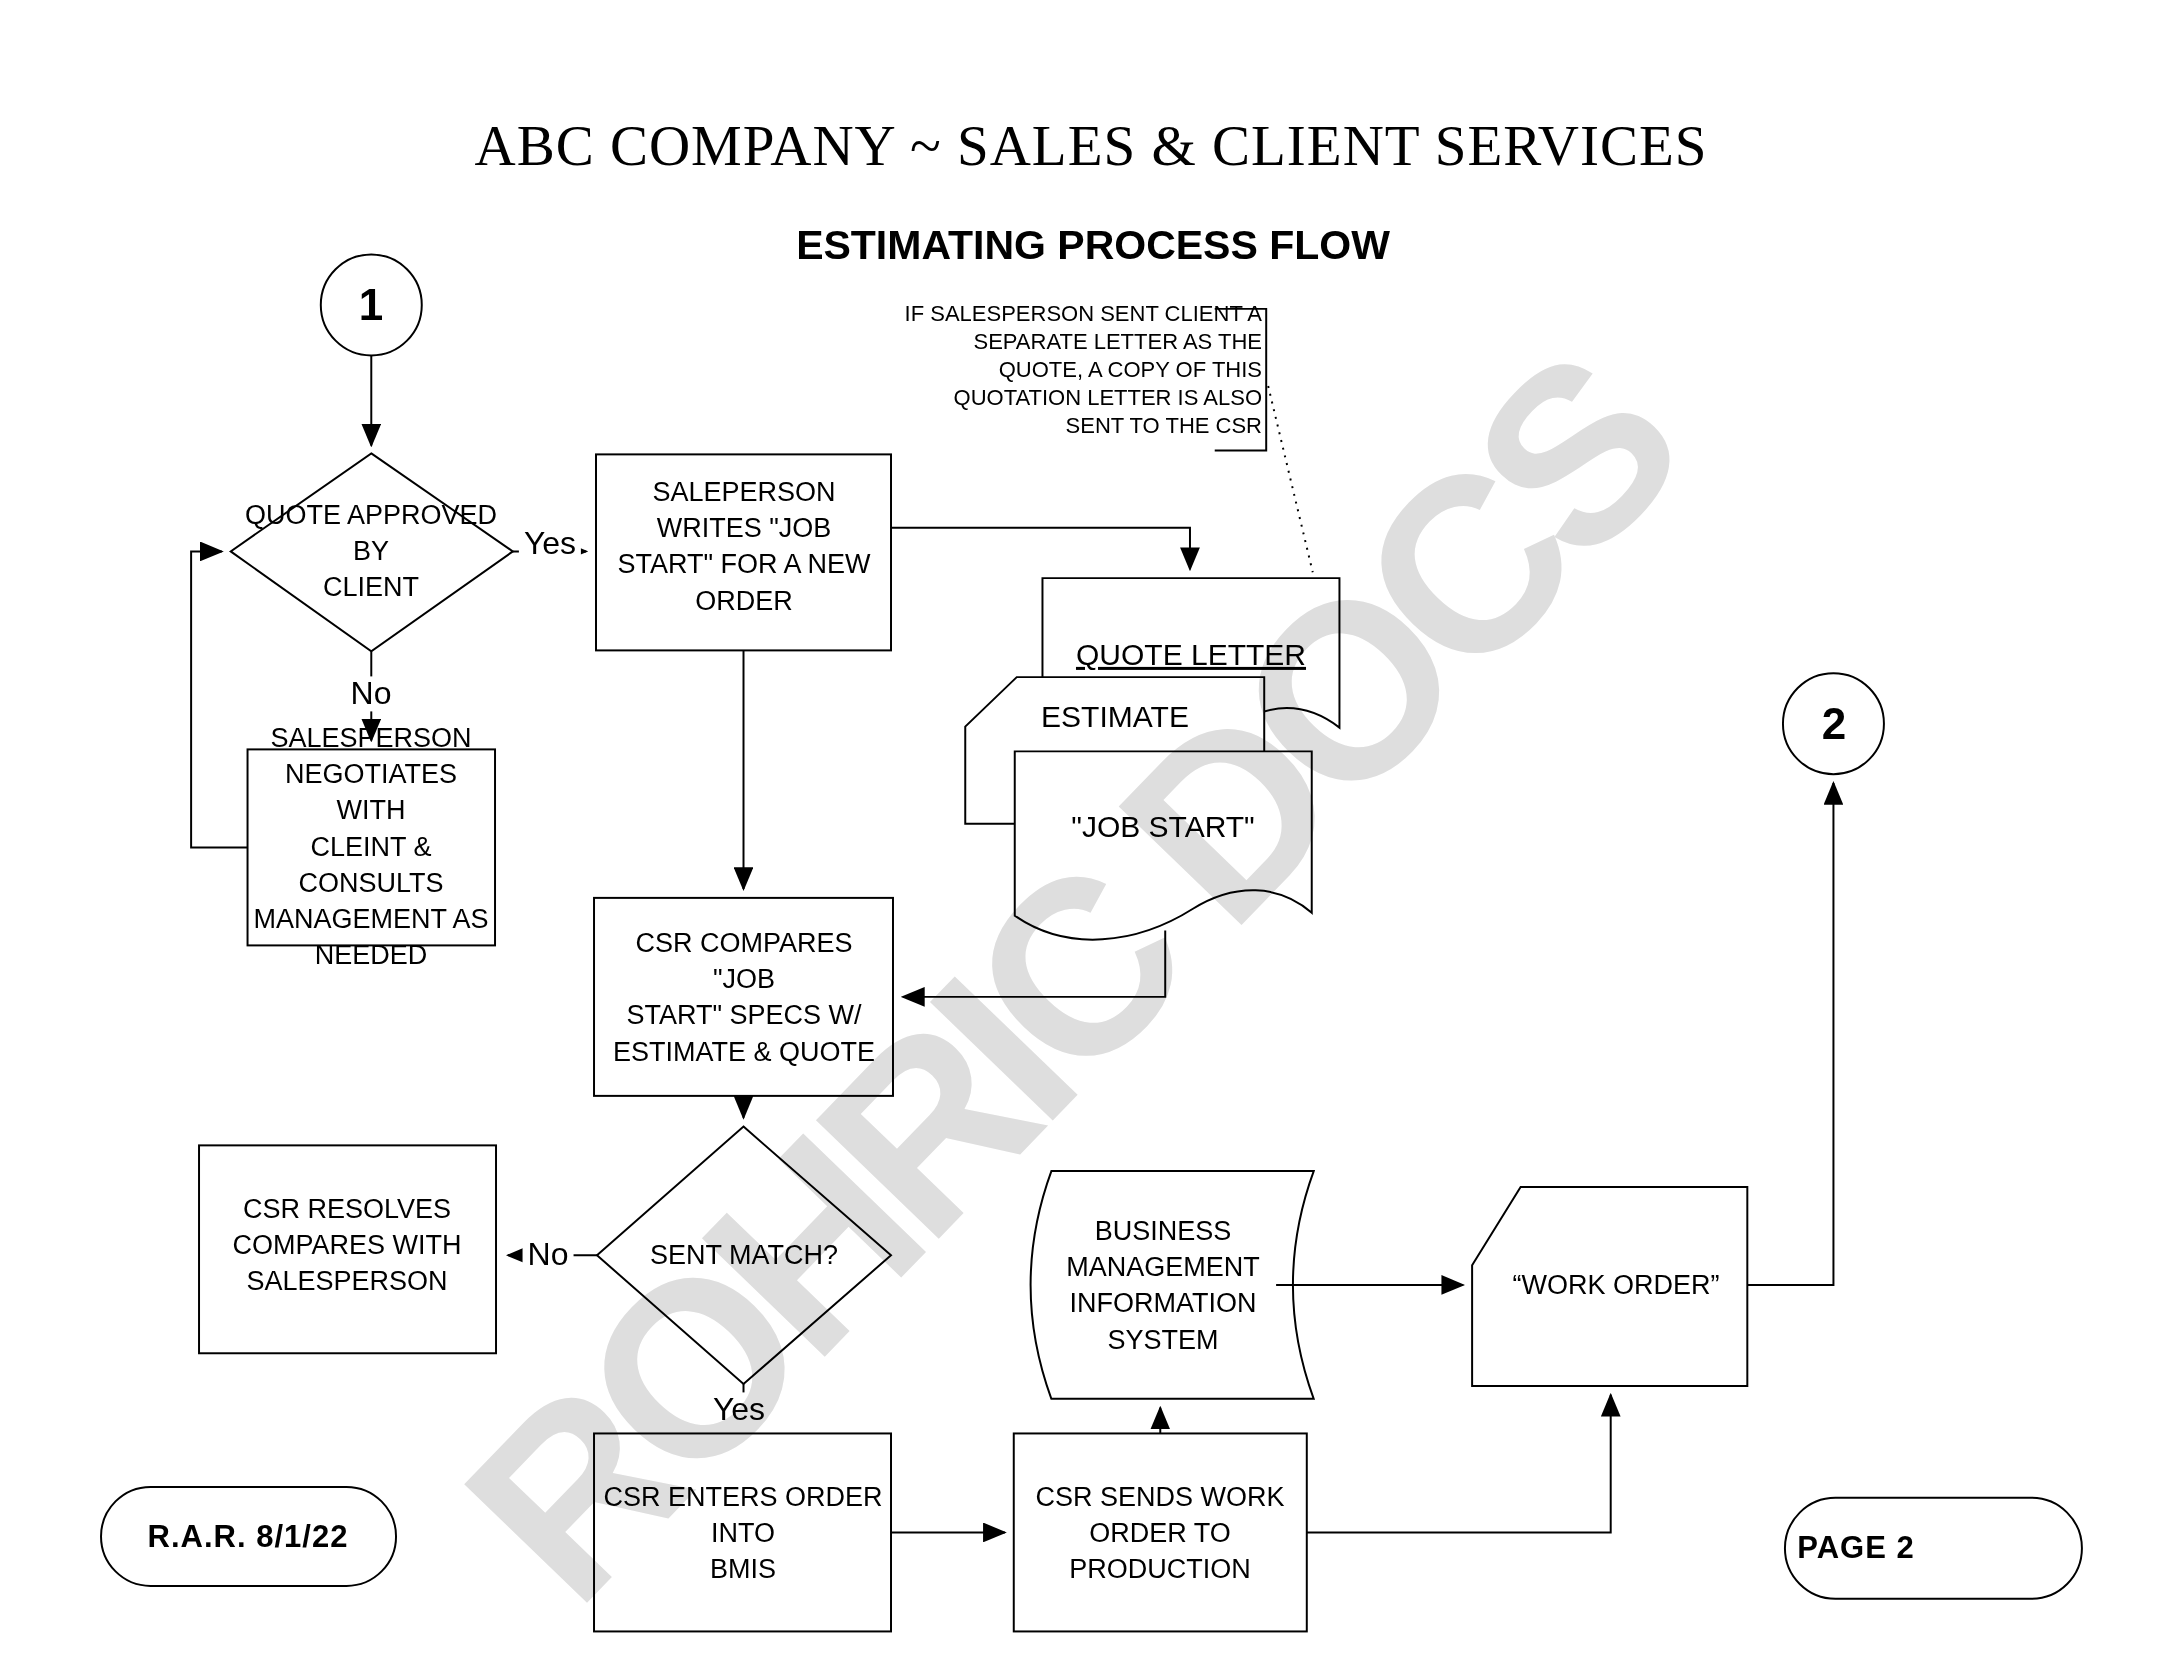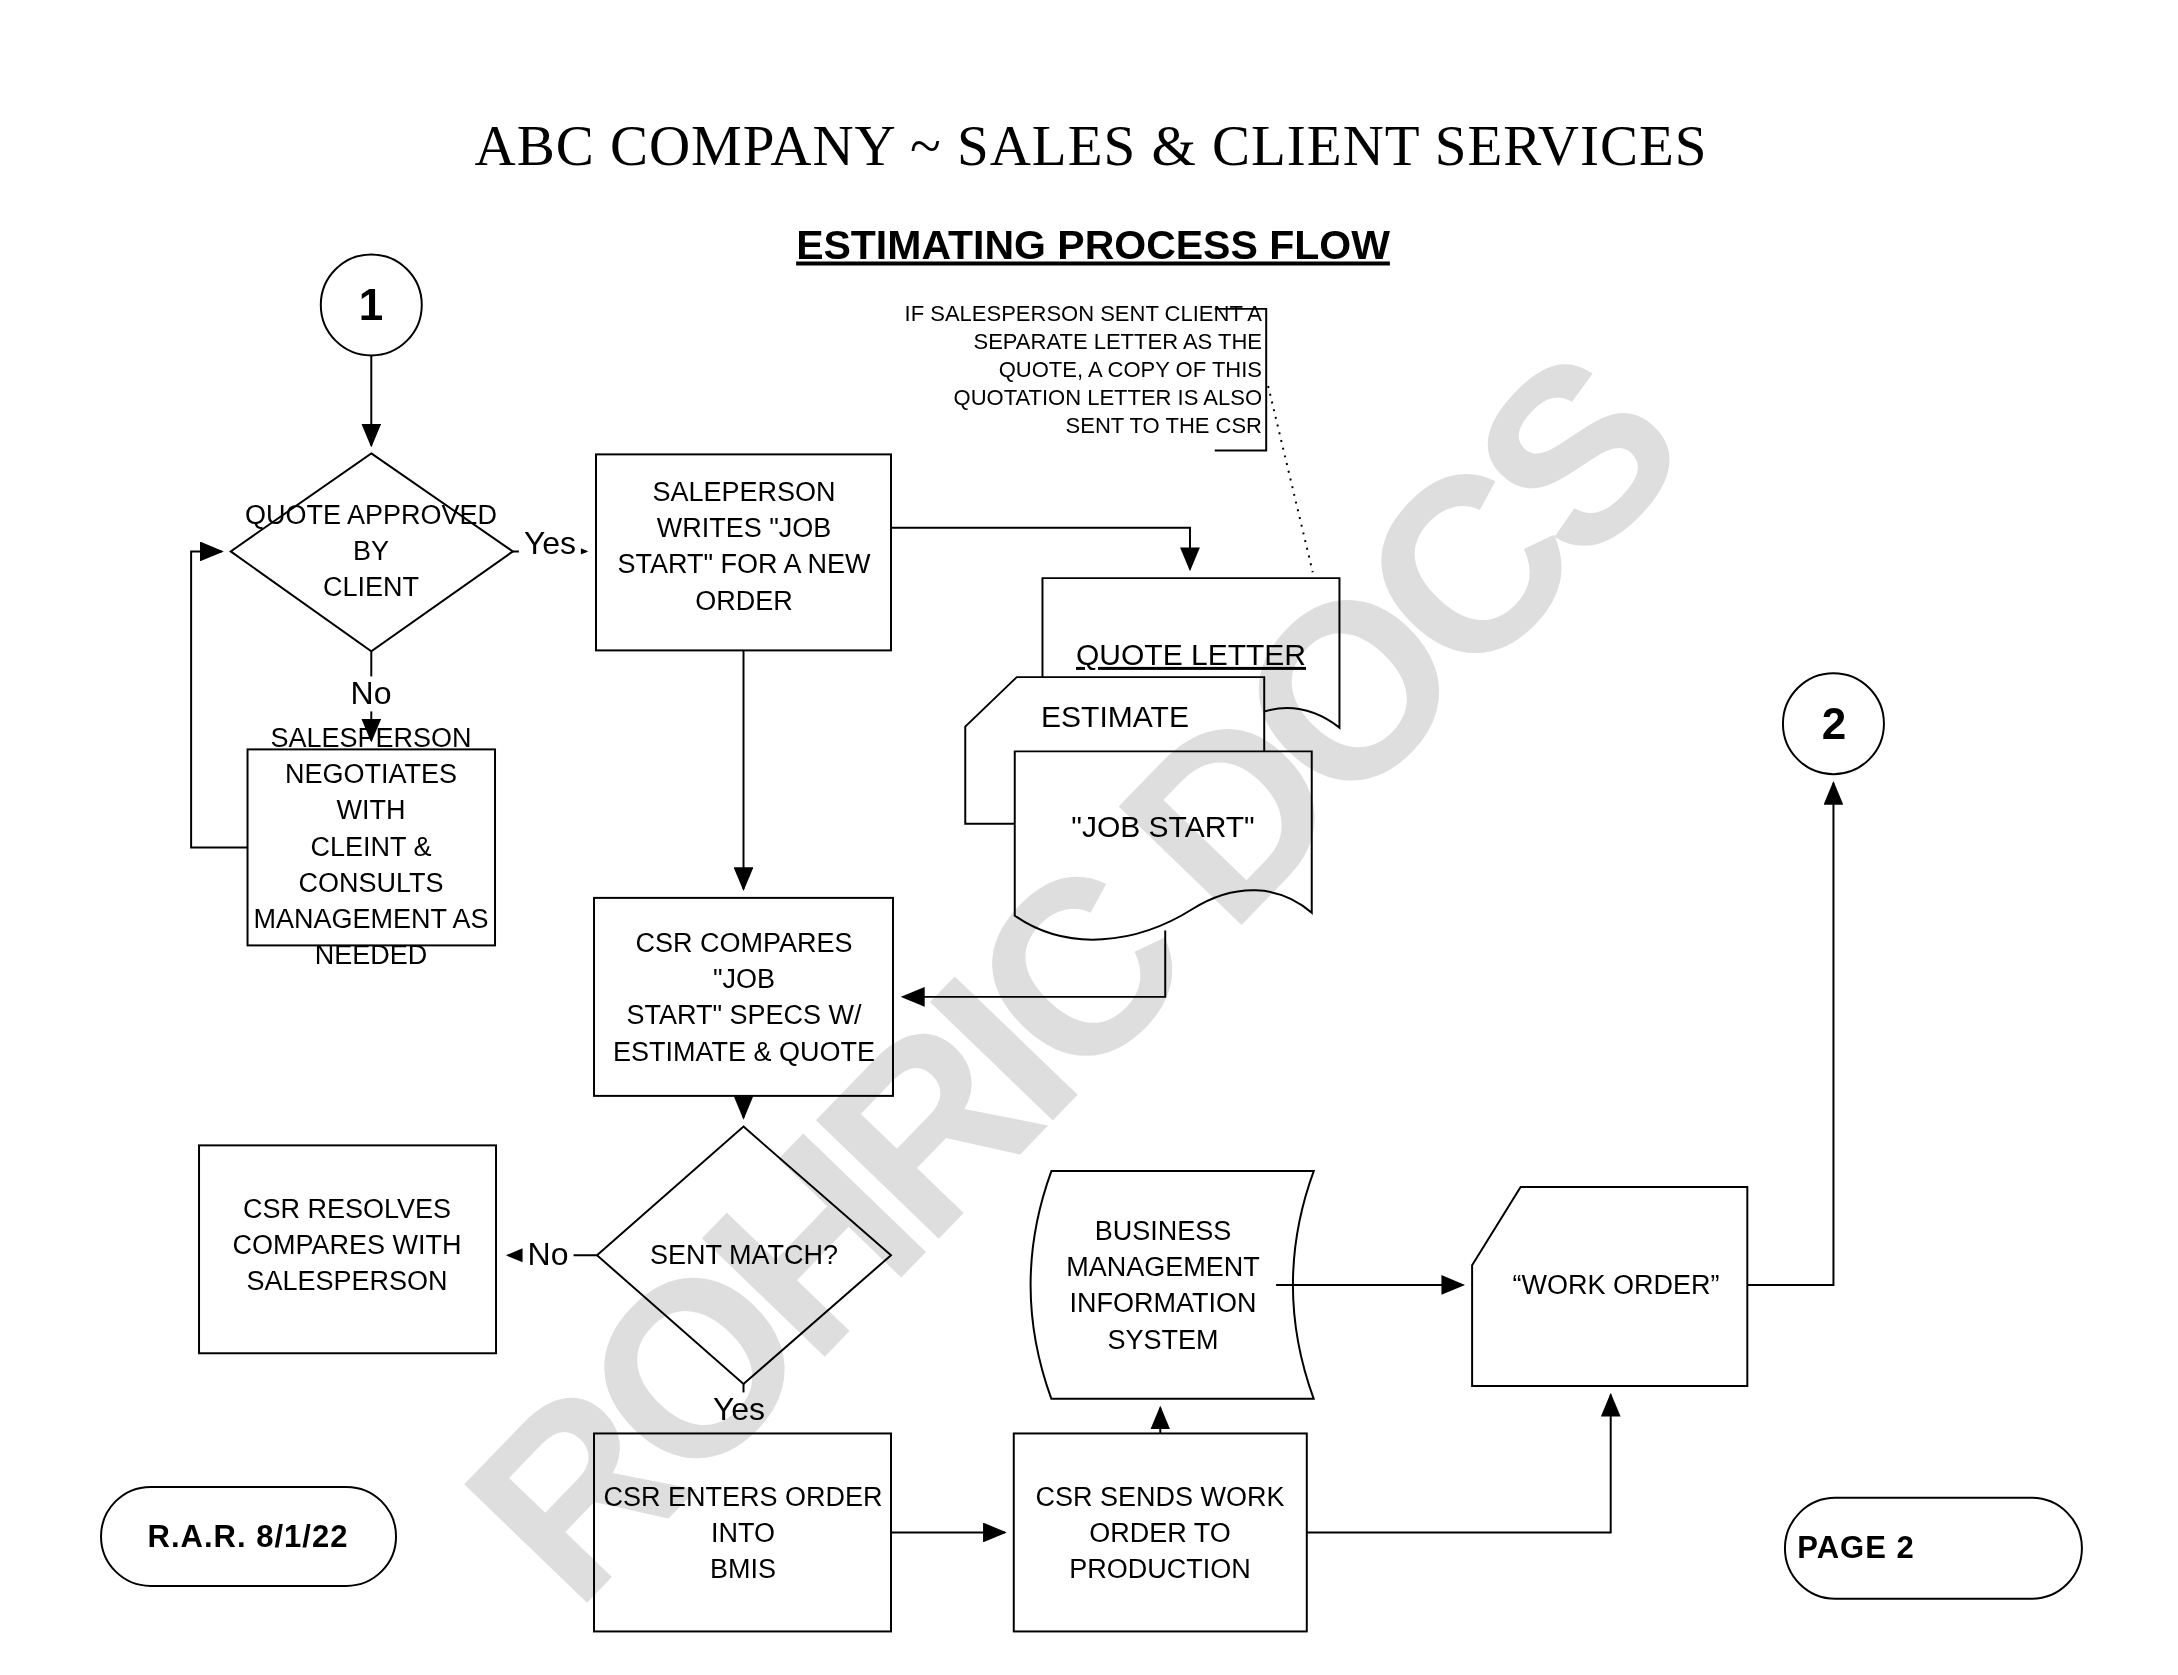--- a/index.html
+++ b/index.html
@@ -9,21 +9,21 @@
   .lbl{position:absolute;z-index:2;transform:translate(-50%,-50%);text-align:center;
        white-space:pre-line;line-height:1.34;font-size:27px;color:#000;}
   .doc-lbl{font-size:30px;}
   .edge-lbl{font-size:32px;background:#fff;padding:0 5px;line-height:1.1;text-align:right;}
   .circle-num{font-size:44px;font-weight:bold;}
   .stadium-lbl{font-size:31px;font-weight:bold;letter-spacing:1px;}
   .page-title{position:absolute;z-index:2;left:1091px;top:145px;transform:translate(-50%,-50%);
        font-family:"Liberation Serif","DejaVu Serif",serif;font-size:57px;letter-spacing:1px;
        white-space:nowrap;}
   .page-subtitle{position:absolute;z-index:2;left:1093px;top:245px;transform:translate(-50%,-50%);
-       font-size:41px;font-weight:bold;white-space:nowrap;text-decoration:underline;}
+       font-size:41px;font-weight:bold;white-space:nowrap;}
   .note-text{position:absolute;z-index:2;right:916px;top:300px;width:416px;text-align:right;
        white-space:pre-line;font-size:22px;line-height:28px;}
   #watermark{position:absolute;z-index:5;left:1069px;top:980px;
        transform:translate(-50%,-50%) rotate(-46deg);
        font-size:248px;font-weight:bold;letter-spacing:-15px;line-height:1;
        white-space:nowrap;mix-blend-mode:multiply;pointer-events:none;}
 </style>
 </head>
 <body>
 

